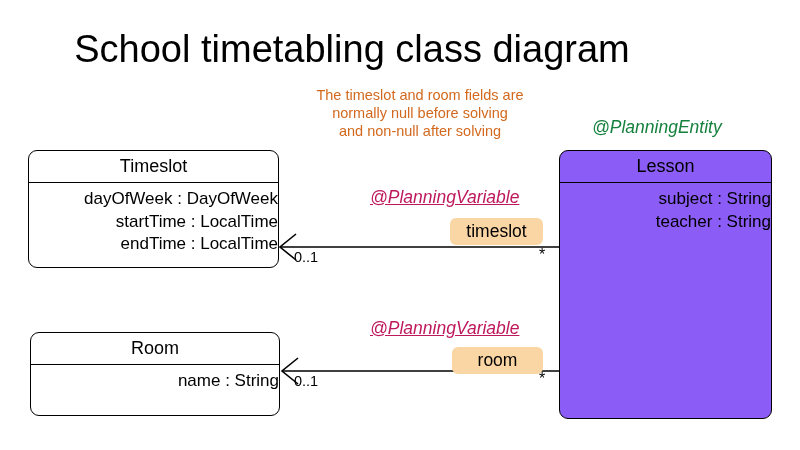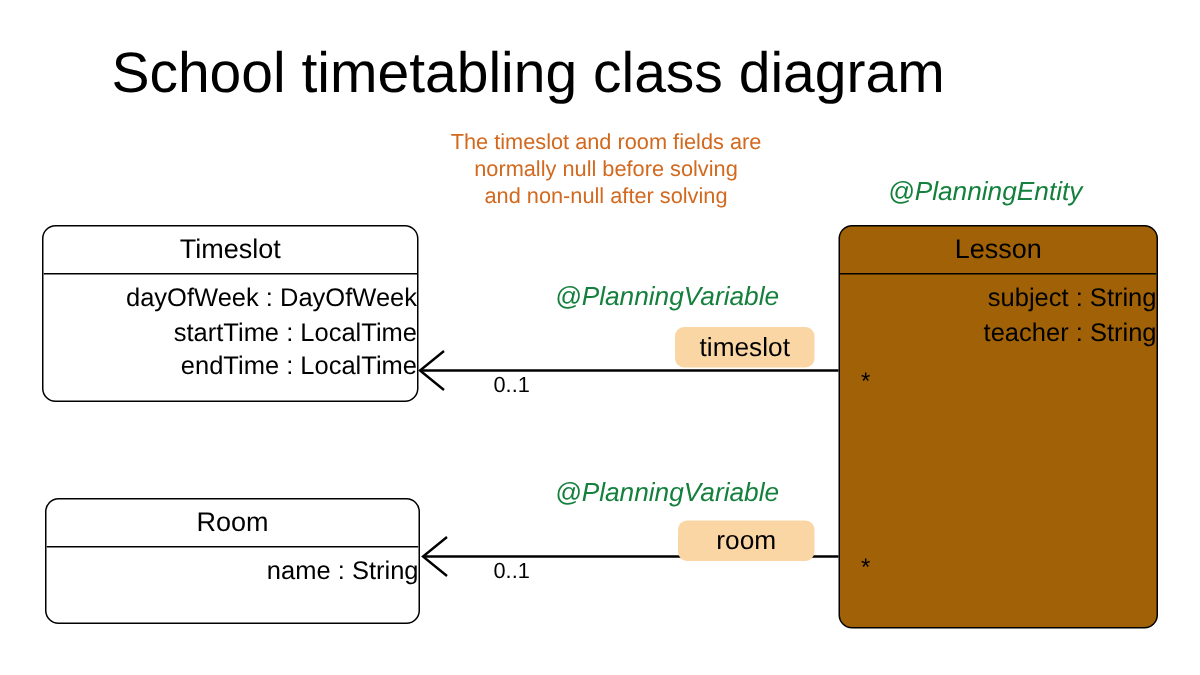--- a/index.html
+++ b/index.html
@@ -30,21 +30,21 @@
     font-size: 38px;
     font-weight: 400;
     color: #000000;
     letter-spacing: 0px;
     white-space: nowrap;
   }
 
   
   .note-block {
     position: absolute;
-    left: 268px;
+    left: 284px;
     top: 86px;
     width: 272px;
     text-align: center;
     color: #d2691e;
     font-size: 14.5px;
     line-height: 18px;
   }
   .note-line { display: block; }
 
   
@@ -60,21 +60,21 @@
   
   .uml-class {
     position: absolute;
     box-sizing: border-box;
     border: 1.6px solid #000000;
     border-radius: 9px;
     background: #ffffff;
     overflow: hidden;
   }
   .uml-class.entity {
-    background: #a16207;
+    background: #8b5cf6;
   }
   .uml-class-name {
     text-align: center;
     font-size: 18px;
     color: #000000;
     padding: 4px 0 5px 0;
     border-bottom: 1.6px solid #000000;
     line-height: 22px;
   }
   .uml-attrs {
@@ -105,21 +105,22 @@
     font-style: italic;
     font-size: 17.5px;
     white-space: nowrap;
   }
   .stereotype.entity-stereo {
     color: #15803d;
     left: 592px;
     top: 117px;
   }
   .stereotype.var-stereo {
-    color: #15803d;
+    color: #be185d;
+    text-decoration: underline;
   }
   #stereo-planning-variable-timeslot { left: 370px; top: 187px; }
   #stereo-planning-variable-room      { left: 370px; top: 318px; }
 
   
   .field-badge {
     position: absolute;
     background: #fad6a5;
     border-radius: 6px;
     font-size: 17.5px;
@@ -131,21 +132,20 @@
   }
   #badge-timeslot { left: 450px; top: 218px; width: 93px; }
   #badge-room     { left: 452px; top: 347px; width: 91px; }
 
   
   .multiplicity {
     position: absolute;
     font-size: 14.5px;
     color: #000000;
     white-space: nowrap;
-    margin-left: 35px;
   }
   #mult-timeslot-near  { left: 294px; top: 249px; }
   #mult-timeslot-far   { left: 539px; top: 246px; font-size: 16px; }
   #mult-room-near      { left: 294px; top: 373px; }
   #mult-room-far       { left: 539px; top: 370px; font-size: 16px; }
 </style>
 </head>
 <body>
 
 <div id="diagram-root">

